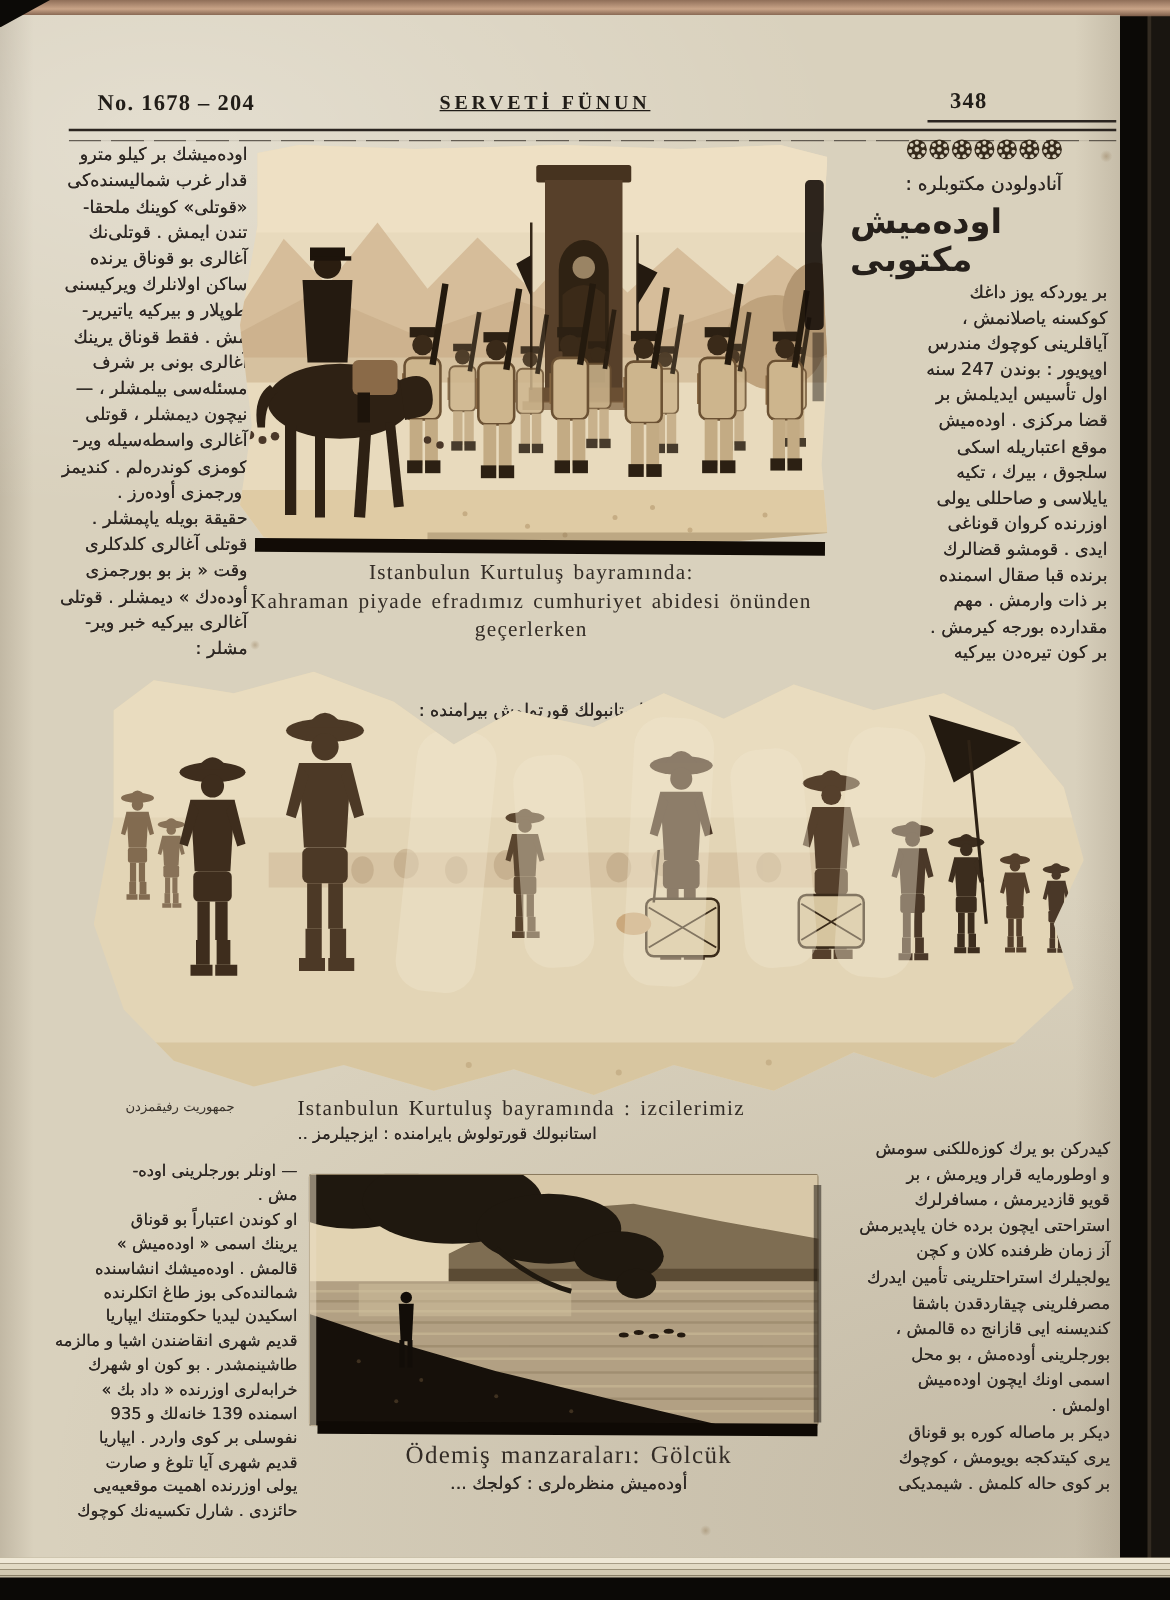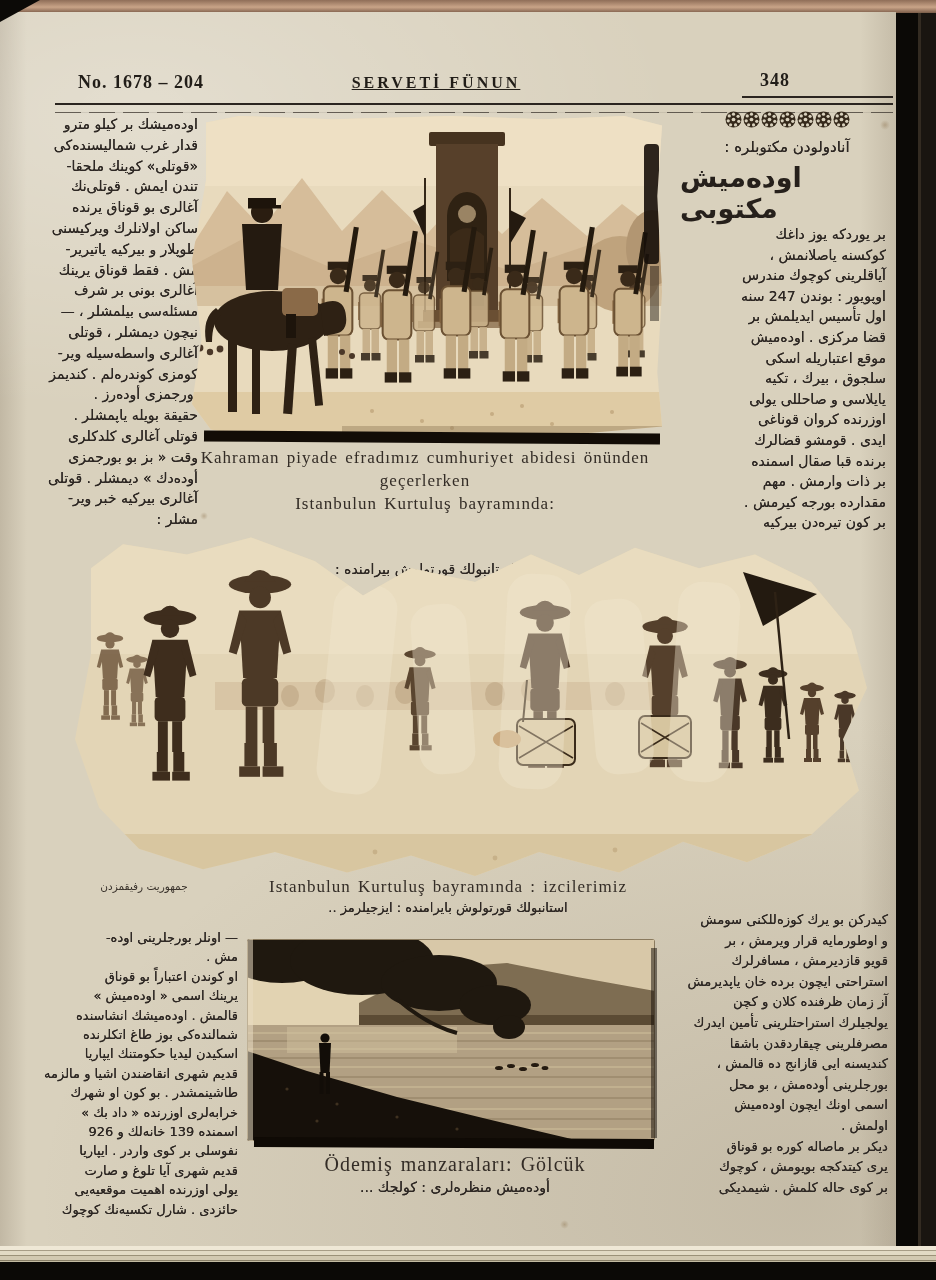--- a/index.html
+++ b/index.html
@@ -50,21 +50,21 @@
      clip-path:polygon(2% 10%,6% 3%,14% 6%,22% 1%,30% 8%,36% 18%,42% 10%,50% 14%,57% 6%,63% 12%,70% 4%,78% 10%,85% 6%,92% 14%,97% 28%,99% 45%,96% 60%,98% 75%,92% 88%,84% 96%,76% 90%,68% 99%,58% 93%,50% 100%,42% 94%,34% 99%,25% 93%,16% 98%,8% 92%,3% 80%,0% 60%,2% 35%);}
   #photo3{left:247px;top:927px;width:408px;height:202px;border-radius:3px;overflow:hidden;}
   #photo3-shadow{left:254px;top:1126px;width:400px;height:10px;background:#0f0a05;transform:rotate(.3deg);}
   #photo3-rshadow{left:651px;top:936px;width:6px;height:190px;background:rgba(18,12,6,.5);}
   
   .cap-latin{font-family:"Liberation Serif","DejaVu Serif",serif;color:#332c26;letter-spacing:1px;word-spacing:2px;}
   .cap-ott{direction:rtl;color:#2e2824;text-shadow:0 0 .4px #2e2824;}
   #caption1{left:160px;top:434px;width:530px;text-align:center;}
   #caption1 .l{font-size:17px;line-height:23px;}
   #caption1 .o{font-size:14px;line-height:21px;margin-top:44px;}
-  #caption2{left:218px;top:864px;width:460px;text-align:center;}
+  #caption2{left:238px;top:864px;width:460px;text-align:left;}
   #caption2 .l{font-size:17px;line-height:22px;}
   #caption2 .o{font-size:13px;line-height:20px;}
   #caption3{left:255px;top:1141px;width:400px;text-align:center;}
   #caption3 .l{font-size:20px;line-height:23px;}
   #caption3 .o{font-size:14px;line-height:22px;}
   #photo2-credit{left:84px;top:868px;width:120px;font-size:10.5px;direction:rtl;text-align:center;color:#39322b;}
   .fox{border-radius:50%;background:radial-gradient(circle,rgba(130,100,60,.35),rgba(130,100,60,0) 70%);}
 </style>
 </head>
 <body>
@@ -309,22 +309,22 @@
             <circle cx="160" cy="240" r="3"></circle>
         </g>
         <rect x="452" y="28" width="15" height="120" rx="4" fill="#17100a" opacity=".9"></rect>
         <rect x="458" y="150" width="9" height="55" fill="#17100a" opacity=".45"></rect>
         <rect x="150" y="310" width="320" height="10" fill="#8a7352" opacity=".4"></rect>
       </svg>
     </figure>
     <div class="abs" id="photo1-shadow"></div>
 
     <div class="abs" id="caption1">
+      <div class="cap-latin l">Istanbulun Kurtuluş bayramında:</div>
       <div class="cap-latin l">Kahraman piyade efradımız cumhuriyet abidesi önünden geçerlerken</div>
-      <div class="cap-latin l">Istanbulun Kurtuluş bayramında:</div>
       <div class="cap-ott o">استانبولك قورتولوش بيرامنده :</div>
       <div class="cap-ott o">قهرمان افراديمز جمهوريت آبده‌سى اوكندن كچرلر ايكن .</div>
     </div>
 
     <figure class="abs" id="photo2">
       <svg width="800" height="342" viewBox="0 0 800 342">
         <rect width="800" height="342" fill="#e3d5b6"></rect>
         <rect width="800" height="120" fill="#e9dcbf"></rect>
         <rect x="140" y="148" width="450" height="28" fill="#c2aa86" opacity=".35"></rect>
         <g fill="#b89f7c" opacity=".5">
@@ -406,21 +406,21 @@
         <div class="oline">— اونلر بورجلرينى اوده‌-</div>
         <div class="oline">مش .</div>
         <div class="oline">او كوندن اعتباراً بو قوناق</div>
         <div class="oline">يرينك اسمى « اوده‌ميش »</div>
         <div class="oline">قالمش . اوده‌ميشك انشاسنده</div>
         <div class="oline">شمالنده‌كى بوز طاغ اتكلرنده</div>
         <div class="oline">اسكيدن ليديا حكومتنك ايپاريا</div>
         <div class="oline">قديم شهرى انقاضندن اشيا و مالزمه</div>
         <div class="oline">طاشينمشدر . بو كون او شهرك</div>
         <div class="oline">خرابه‌لرى اوزرنده « داد بك »</div>
-        <div class="oline">اسمنده 139 خانه‌لك و 926</div>
+        <div class="oline">اسمنده 139 خانه‌لك و 935</div>
         <div class="oline">نفوسلى بر كوى واردر . ايپاريا</div>
         <div class="oline">قديم شهرى آيا تلوغ و صارت</div>
         <div class="oline">يولى اوزرنده اهميت موقعيه‌يى</div>
         <div class="oline">حائزدى . شارل تكسيه‌نك كوچوك</div>
       </div>
 
     <div class="abs ocol" id="right-bottom">
         <div class="oline">كيدركن بو يرك كوزه‌للكنى سومش</div>
         <div class="oline">و اوطورمايه قرار ويرمش ، بر</div>
         <div class="oline">قويو قازديرمش ، مسافرلرك</div>

